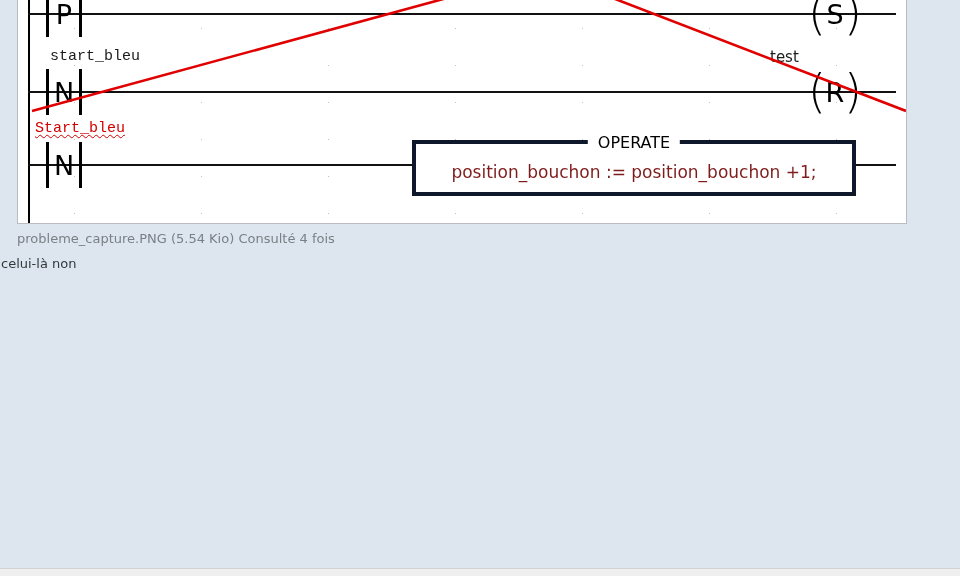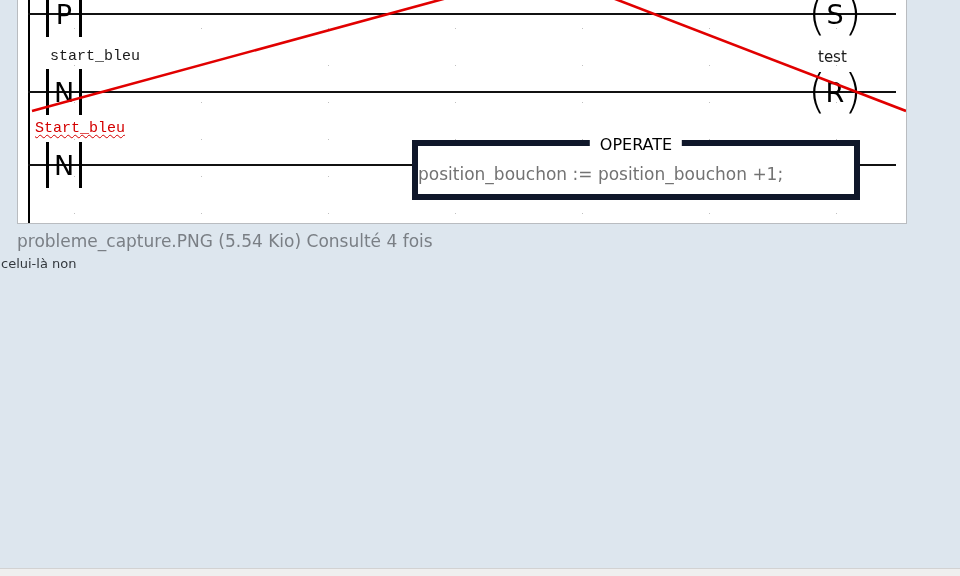--- a/index.html
+++ b/index.html
@@ -22,21 +22,21 @@
   .ladder-img{
     position:relative;background:#ffffff;
     border:1px solid #b9bcc0;
     overflow:hidden;
   }
   .img-top{top:-118px;width:888px;height:340px;}
 
   .caption{
     position:absolute;left:17px;top:231px;
     font-family:"DejaVu Sans", sans-serif;
-    font-size:17px;color:#7a7f85;white-space:nowrap;
+    font-size:13px;color:#7a7f85;white-space:nowrap;
   }
   .body-text{
     position:absolute;left:1px;top:256px;
     font-family:"DejaVu Sans", sans-serif;
     font-size:13px;color:#33383d;white-space:nowrap;
   }
 
   
   .canvas{position:absolute;inset:0;}
   .grid-dots{
@@ -105,35 +105,35 @@
   }
   .coil-label{
     position:absolute;
     font-family:"DejaVu Sans", sans-serif;
     font-size:15px;color:#1b1b1b;white-space:nowrap;
   }
 
   
   .operate{
     position:absolute;
-    border:6px solid #0f172a;
+    border:4px solid #0f172a;
     background:#fff;
     height:48px;
   }
   .operate .title{
     position:absolute;top:-11px;left:50%;transform:translateX(-50%);
     background:#fff;padding:0 10px;
     font-family:"DejaVu Sans", sans-serif;
     font-size:16px;color:#000;white-space:nowrap;
   }
   .operate .expr{
     position:absolute;left:0;right:0;top:18px;
-    text-align:left;
+    text-align:center;
     font-family:"DejaVu Sans", sans-serif;
-    font-size:17px;color:#737373;white-space:nowrap;
+    font-size:17px;color:#7f1d1d;white-space:nowrap;
   }
   .cross-svg{position:absolute;left:0;top:0;pointer-events:none;}
 </style>
 </head>
 <body>
 
 <div class="page">
 
   <div class="attachment ladder-img img-top">
     <div class="canvas">
@@ -152,21 +152,21 @@
         <div class="glyph">S</div>
       </div>
 
       <div class="contact-label" style="left:32px;top:165px;">start_bleu</div>
       <div class="rung" style="top:208px;width:868px;"></div>
       <div class="contact" style="left:28px;top:186px;">
         <div class="bar l"></div>
         <div class="bar r"></div>
         <div class="glyph">N</div>
       </div>
-      <div class="coil-label" style="left:800px;top:165px;">test</div>
+      <div class="coil-label" style="left:752px;top:165px;">test</div>
       <div class="coil" style="left:790px;top:179px;">
         <div class="paren l">(</div>
         <div class="paren r">)</div>
         <div class="glyph">R</div>
       </div>
 
       <div class="contact-label err" style="left:14px;top:237px;">Start_bleu</div>
       <div class="rung" style="top:281px;width:868px;"></div>
       <div class="contact" style="left:28px;top:259px;">
         <div class="bar l"></div>

